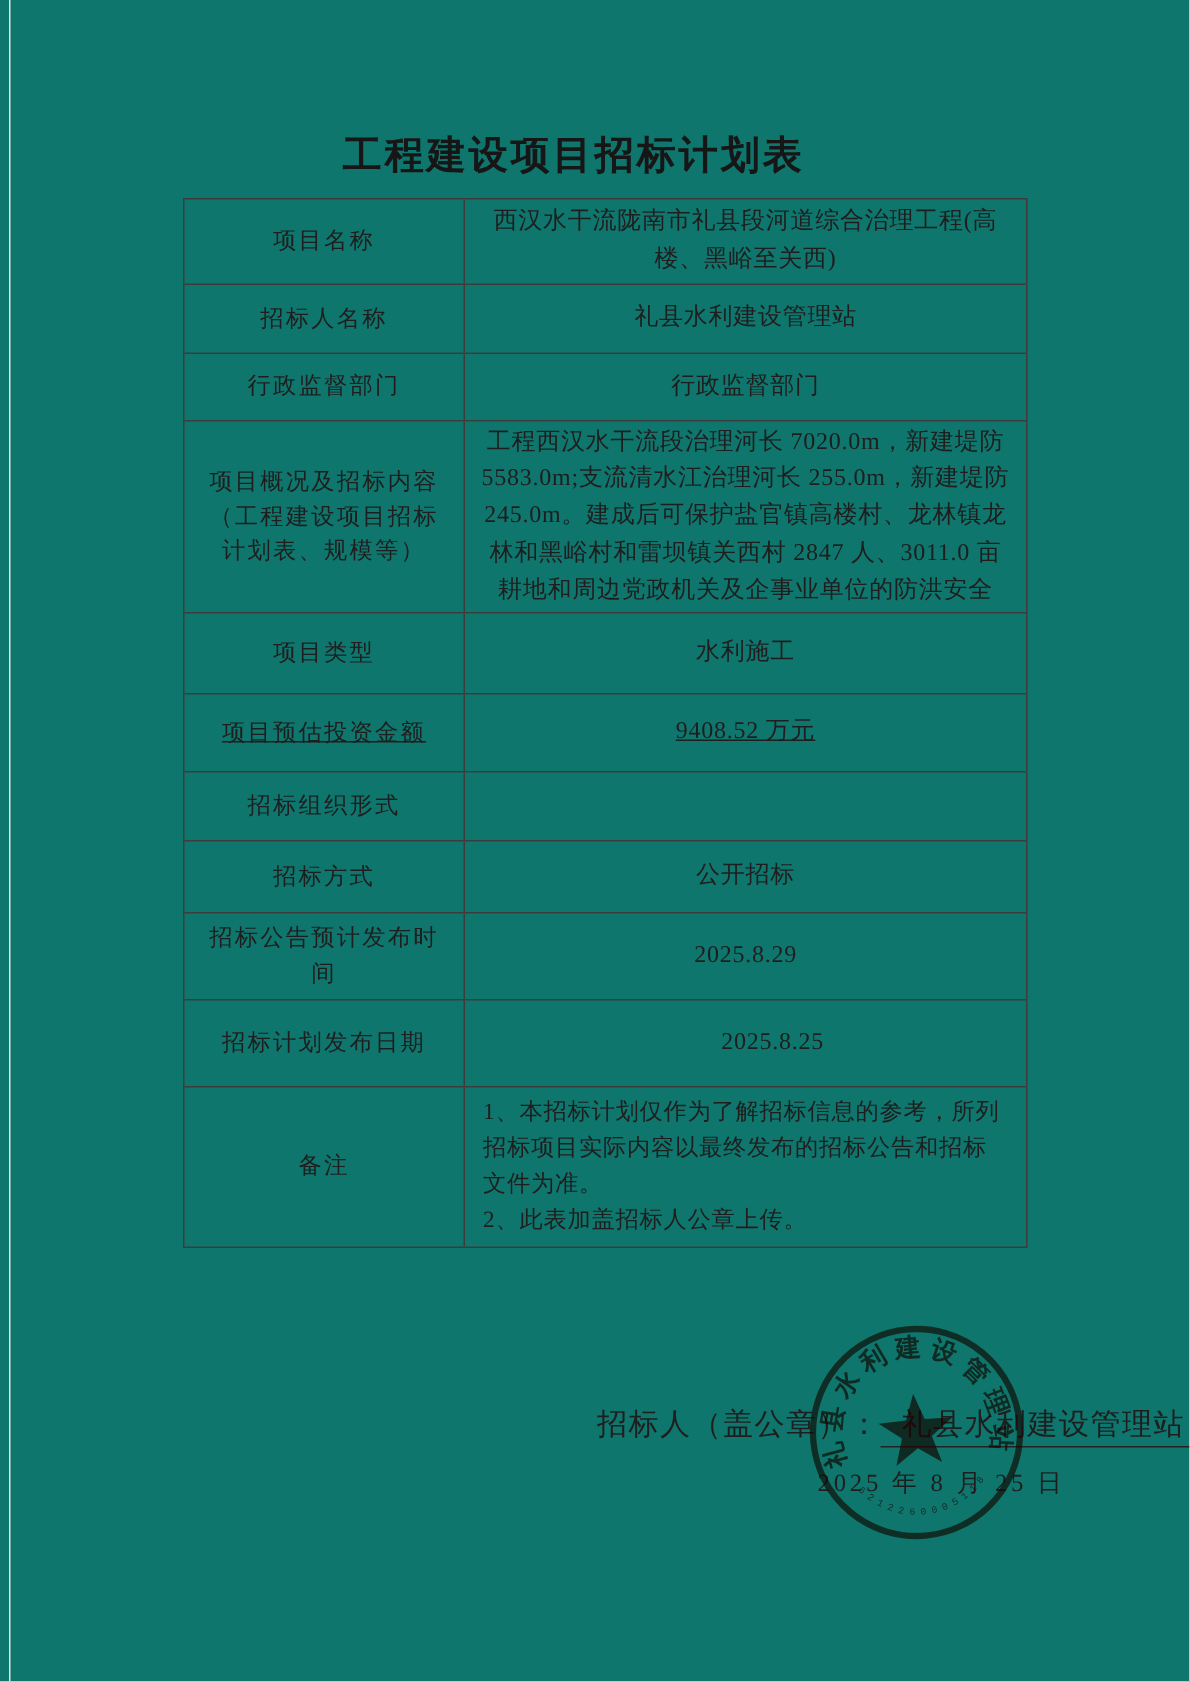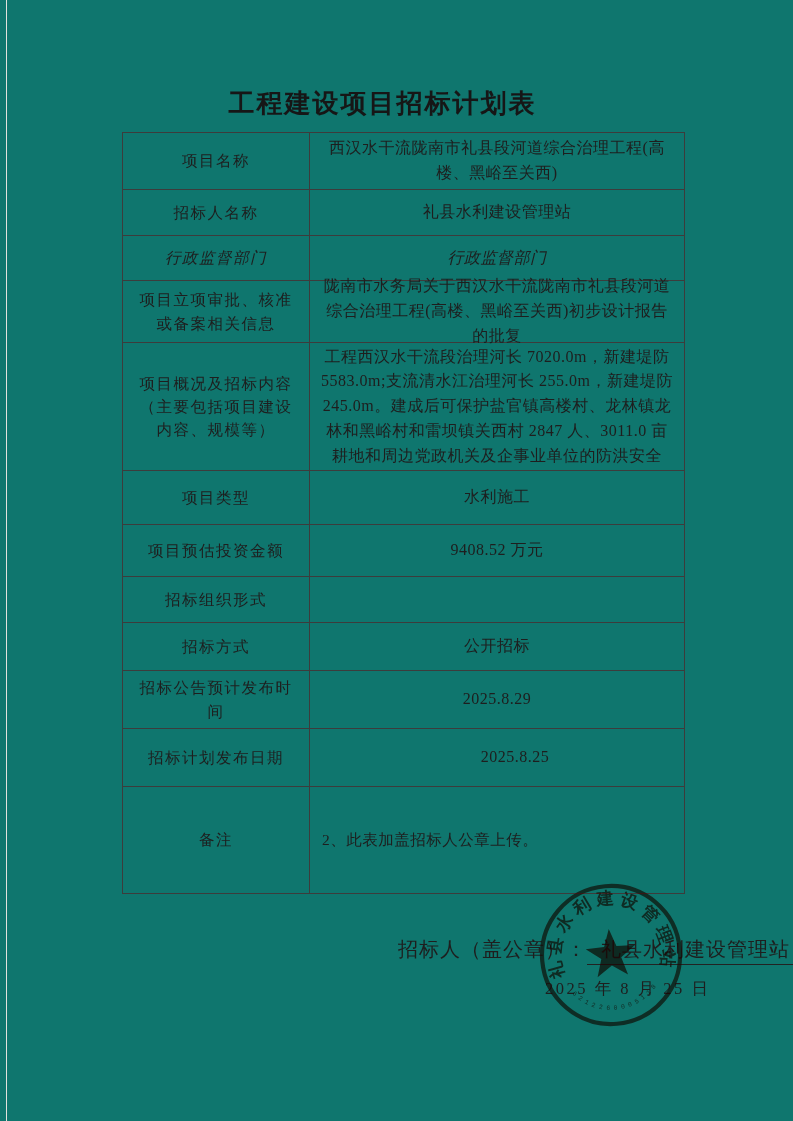--- a/index.html
+++ b/index.html
@@ -89,37 +89,33 @@
 
   <div class="tender-table">
       <div class="t-row" style="height: 57px;">
         <div class="t-label">项目名称</div>
         <div class="t-value">西汉水干流陇南市礼县段河道综合治理工程(高楼、黑峪至关西)</div>
       </div>
       <div class="t-row" style="height: 46px;">
         <div class="t-label">招标人名称</div>
         <div class="t-value">礼县水利建设管理站</div>
       </div>
-      <div class="t-row" style="height: 45px; font-style: italic;">
+      <div class="t-row" style="height: 45px;">
         <div class="t-label">行政监督部门</div>
         <div class="t-value">行政监督部门</div>
       </div>
-      <div class="t-row" style="height: 62px;">
-        <div class="t-label">项目立项审批、核准或备案相关信息</div>
-        <div class="t-value">陇南市水务局关于西汉水干流陇南市礼县段河道综合治理工程(高楼、黑峪至关西)初步设计报告的批复</div>
-      </div>
       <div class="t-row" style="height: 128px;">
-        <div class="t-label">项目概况及招标内容（主要包括项目建设内容、规模等）</div>
+        <div class="t-label">项目概况及招标内容（工程建设项目招标计划表、规模等）</div>
         <div class="t-value">工程西汉水干流段治理河长 7020.0m，新建堤防 5583.0m;支流清水江治理河长 255.0m，新建堤防 245.0m。建成后可保护盐官镇高楼村、龙林镇龙林和黑峪村和雷坝镇关西村 2847 人、3011.0 亩耕地和周边党政机关及企事业单位的防洪安全</div>
       </div>
       <div class="t-row" style="height: 54px;">
         <div class="t-label">项目类型</div>
         <div class="t-value">水利施工</div>
       </div>
-      <div class="t-row" style="height: 52px;">
+      <div class="t-row" style="height: 52px; text-decoration: underline;">
         <div class="t-label">项目预估投资金额</div>
         <div class="t-value">9408.52 万元</div>
       </div>
       <div class="t-row" style="height: 46px;">
         <div class="t-label">招标组织形式</div>
       </div>
       <div class="t-row" style="height: 48px;">
         <div class="t-label">招标方式</div>
         <div class="t-value">公开招标</div>
       </div>
@@ -127,20 +123,21 @@
         <div class="t-label">招标公告预计发布时间</div>
         <div class="t-value">2025.8.29</div>
       </div>
       <div class="t-row" style="height: 58px; gap: 36px;">
         <div class="t-label">招标计划发布日期</div>
         <div class="t-value">2025.8.25</div>
       </div>
       <div class="t-row" style="height: 106px;">
         <div class="t-label">备注</div>
         <div class="t-value remark">
+          <div>1、本招标计划仅作为了解招标信息的参考，所列招标项目实际内容以最终发布的招标公告和招标文件为准。</div>
           <div>2、此表加盖招标人公章上传。</div>
         </div>
       </div>
     </div>
 
   <div class="footer-sign">
     <span>招标人（盖公章）：</span><span class="signer-name">礼县水利建设管理站</span>
   </div>
 
   <div class="footer-date">2025 年 8 月 25 日</div>

